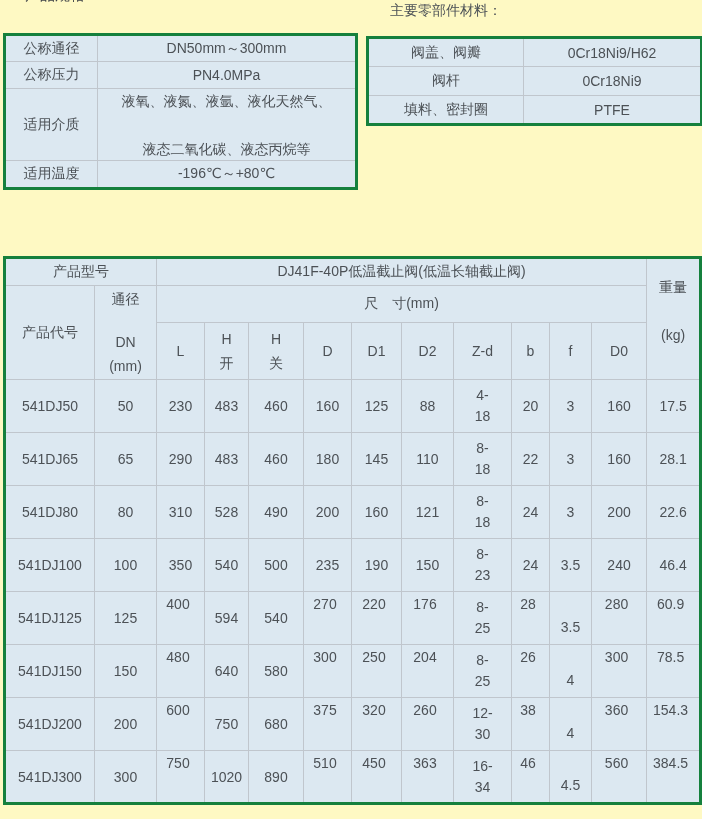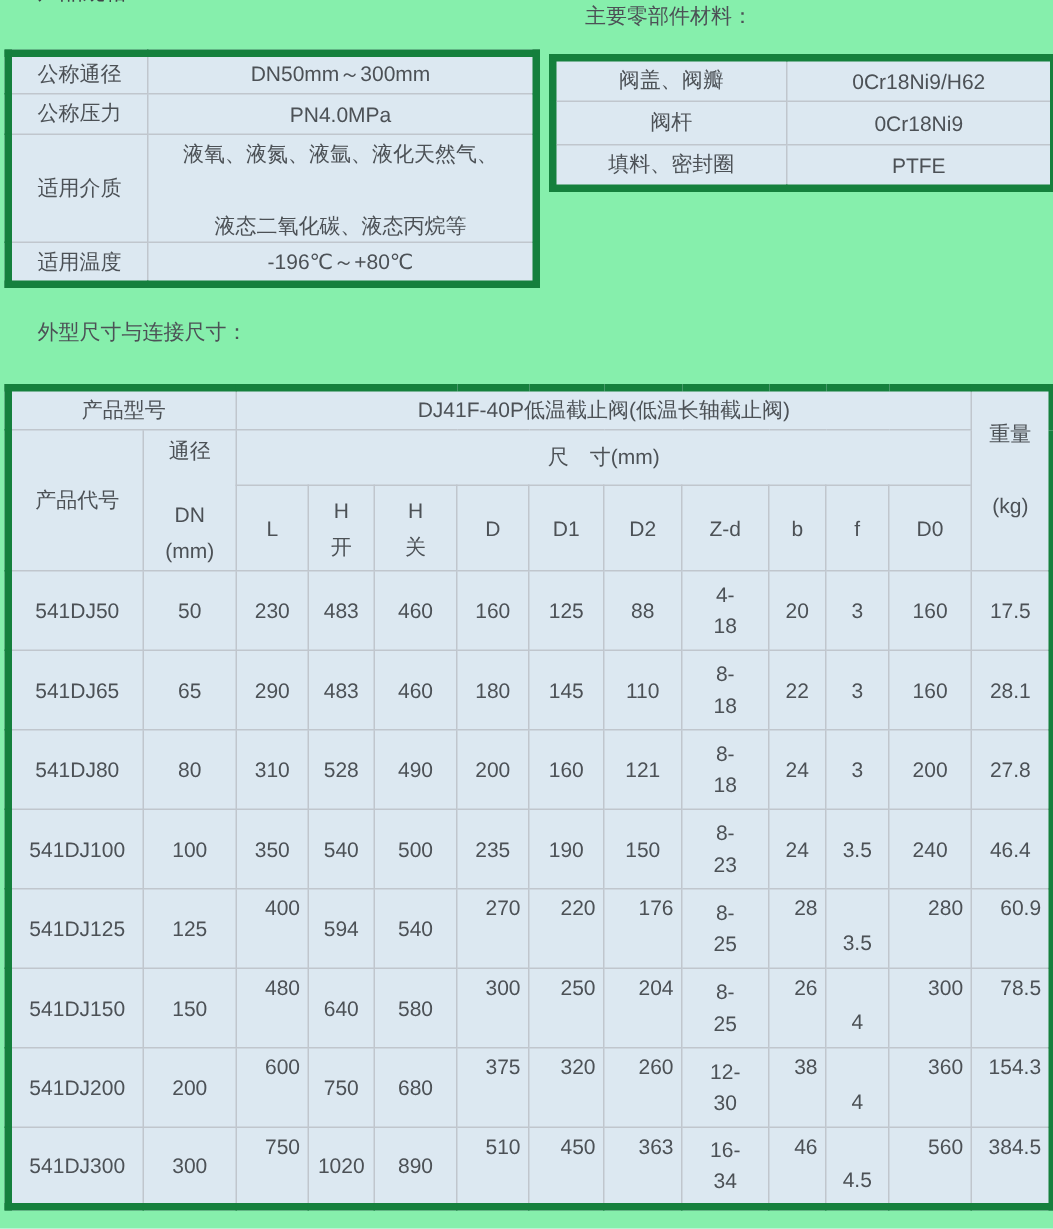--- a/index.html
+++ b/index.html
@@ -1,21 +1,21 @@
 <!DOCTYPE html>
 <html><head>
 <meta charset="utf-8">
 <style>
   html,body { margin:0; padding:0; }
   .page {
     position:relative; width:702px; height:819px; overflow:hidden;
-    background:#86efac; color:#4c5156;
+    background:#fef9c3; color:#4c5156;
     font-family:"Liberation Sans","DejaVu Sans",sans-serif; font-size:14px;
   }
-  table { border-collapse:collapse; table-layout:fixed; background:#dce8f1; border:5px solid #15803d; }
+  table { border-collapse:collapse; table-layout:fixed; background:#dce8f1; border:3px solid #15803d; }
   td,th {
     border:1px solid #c0c6cd; font-weight:normal; font-size:14px;
     text-align:center; vertical-align:middle; padding:0; color:#4c5156; overflow:hidden;
   }
   .clipped-title { position:absolute; left:25px; top:-15px; font-size:15px; line-height:20px; color:#3f4347; }
   .materials-title { position:absolute; left:390px; top:2px; }
   .section-title { position:absolute; left:25px; top:213px; }
 
   .specs-table { position:absolute; left:3px; top:33px; width:352px; }
   .specs-table .r1,.specs-table .r2 { height:27px; }
@@ -34,21 +34,21 @@
   .dim-table tr.data { height:53px; }
   .dn-cell { vertical-align:top; padding-top:5px; }
   .dn-cell div { line-height:16px; }
   .dn-line2 { margin-top:27px; }
   .dn-line3 { margin-top:8px; }
   .weight-cell { vertical-align:top; padding-top:20px; }
   .weight-cell div { line-height:16px; }
   .weight-line2 { margin-top:32px; }
   .subhead div { line-height:24px; }
   .col-zd div { line-height:21px; }
-  .stagger .col-num { vertical-align:top; text-align:right; padding:4px 5px 0 0; }
+  .stagger .col-num { vertical-align:top; padding:4px 5px 0 0; }
   .stagger .col-f { padding-top:17px; }
 </style>
 </head>
 <body>
 
 <div class="page">
 
   <div class="clipped-title">产品规格</div>
   <div class="materials-title">主要零部件材料：</div>
 
@@ -94,21 +94,20 @@
       <td>阀杆</td>
       <td>0Cr18Ni9</td>
     </tr>
     <tr>
       <td>填料、密封圈</td>
       <td>PTFE</td>
     </tr>
   </tbody>
     </table>
 
-  <div class="section-title">外型尺寸与连接尺寸：</div>
 
   <table class="dim-table">
     <colgroup>
       <col style="width:90px">
         <col style="width:62px">
         <col style="width:48px">
         <col style="width:44px">
       <col style="width:55px">
         <col style="width:48px">
         <col style="width:50px">
@@ -218,21 +217,21 @@
           <td class="col-num">200</td>
           <td class="col-num">160</td>
           <td class="col-num">121</td>
           <td class="col-zd">
             <div>8-</div>
             <div>18</div>
           </td>
           <td class="col-num">24</td>
           <td class="col-f">3</td>
           <td class="col-num">200</td>
-          <td class="col-num">27.8</td>
+          <td class="col-num">22.6</td>
         </tr>
         <tr class="data">
           <td class="col-code">541DJ100</td>
           <td class="col-dn">100</td>
           <td class="col-num">350</td>
           <td class="col-h">540</td>
           <td class="col-h">500</td>
           <td class="col-num">235</td>
           <td class="col-num">190</td>
           <td class="col-num">150</td>

